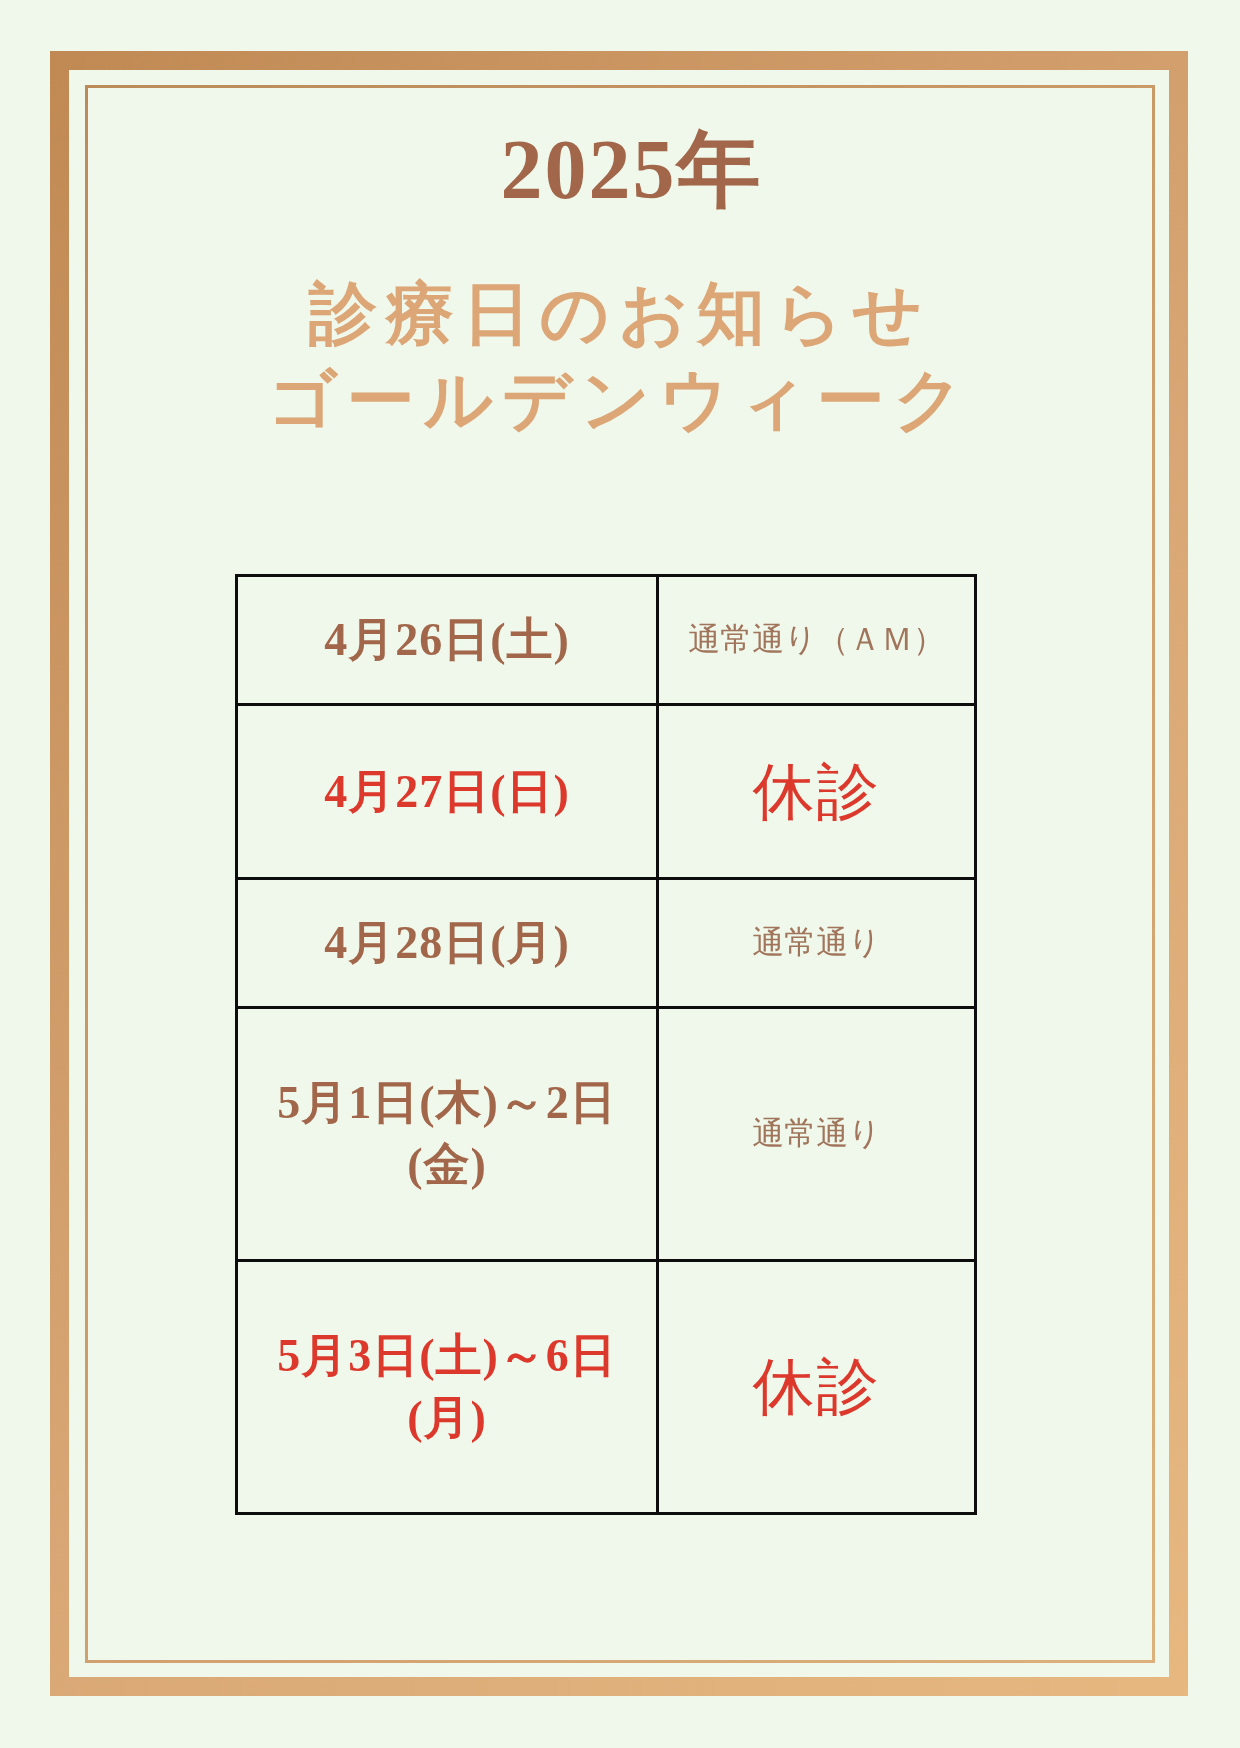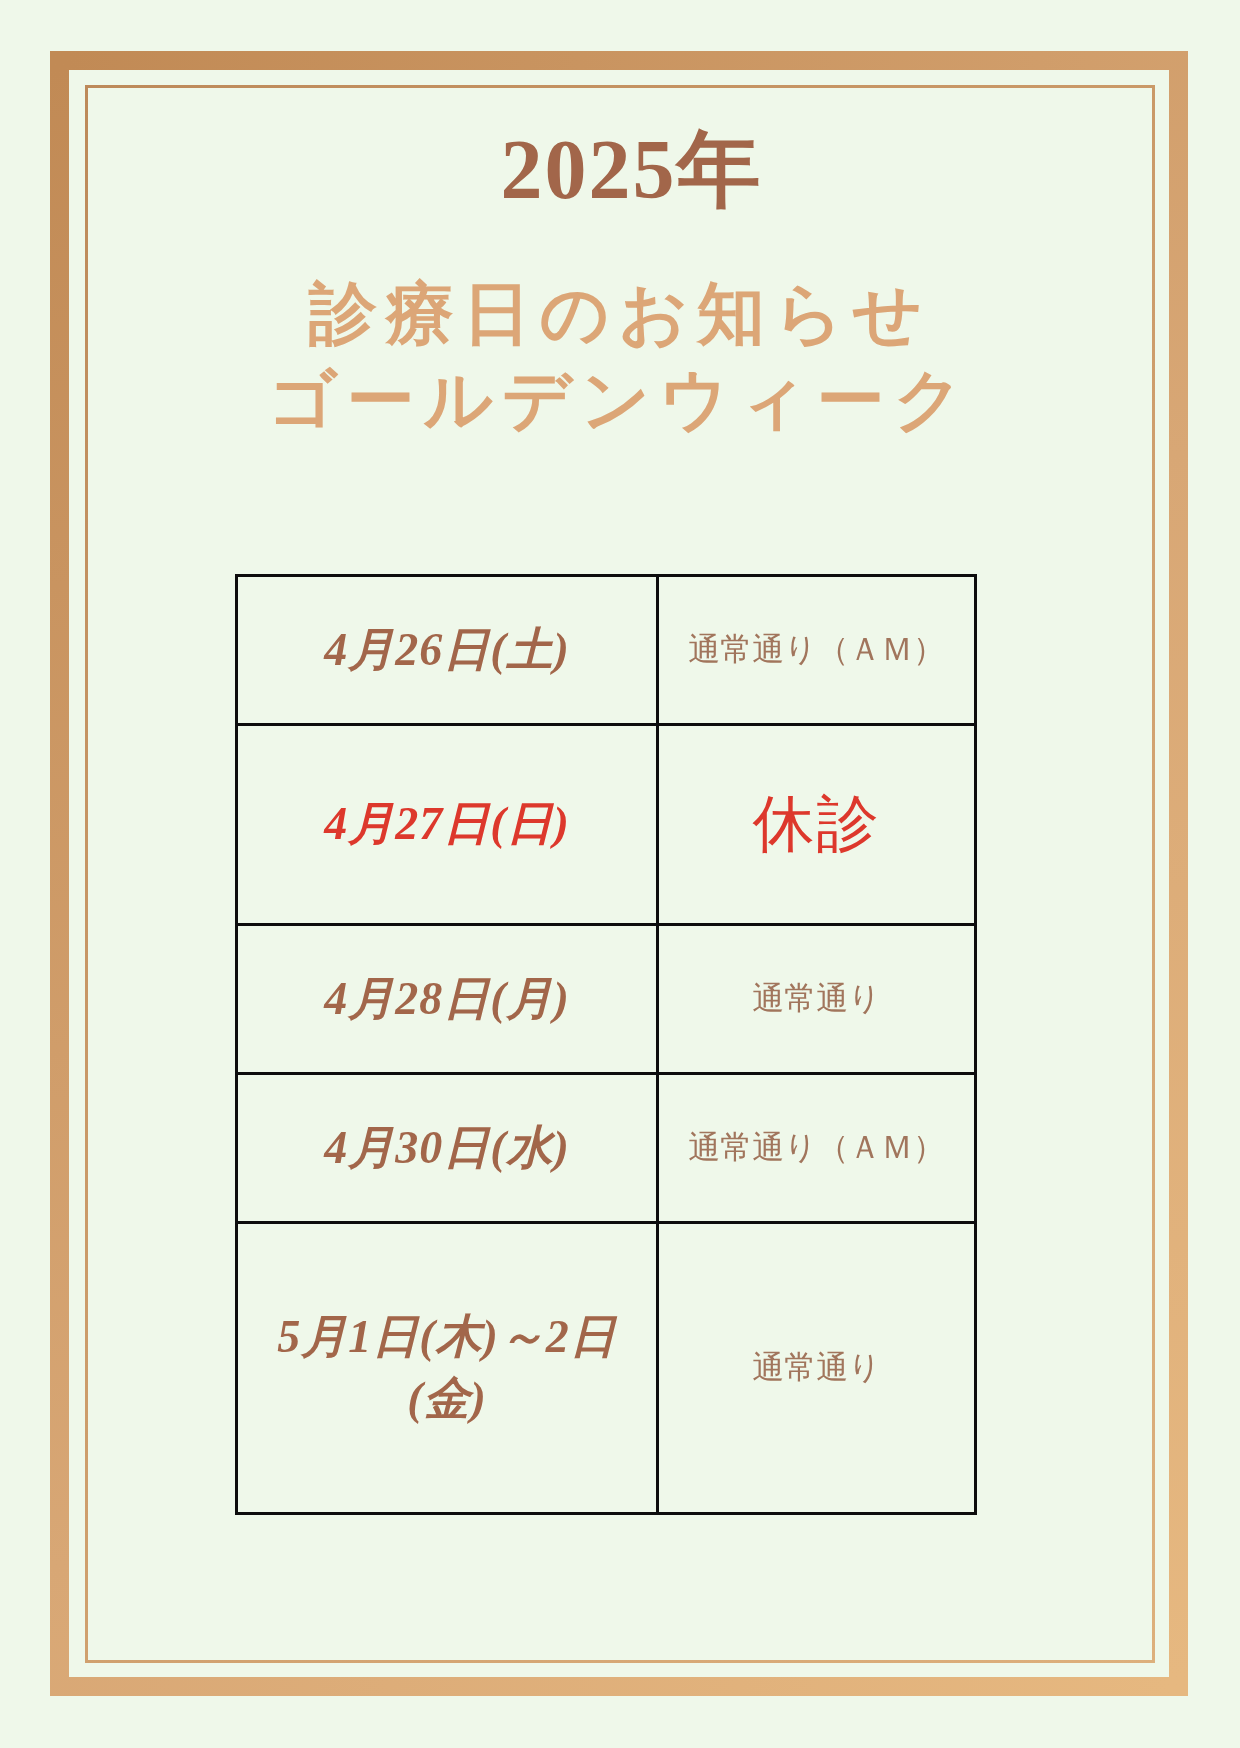--- a/index.html
+++ b/index.html
@@ -54,21 +54,20 @@
     text-align:center;
     vertical-align:middle;
     padding:0;
   }
   td.date{
     font-family:"Liberation Serif","DejaVu Serif",serif;
     font-weight:bold;
     font-size:46px;
     color:var(--brown,#a2664a);
     letter-spacing:1px;
-    font-style:italic;
   }
   td.status{
     font-size:32px;
     color:var(--status-brown,#a1755c);
   }
   td.date.closed{color:var(--red,#dd382c);margin-top:20px;}
   td.status.closed{
     color:var(--red,#dd382c);
     font-size:62px;
     letter-spacing:2px;
@@ -100,21 +99,21 @@
     </tr>
     <tr>
       <td class="date closed">4月27日(日)</td>
       <td class="status closed">休診</td>
     </tr>
     <tr>
       <td class="date open">4月28日(月)</td>
       <td class="status open">通常通り</td>
     </tr>
     <tr>
-      <td class="date open">4月30日(水)</td>
-      <td class="status open">通常通り（ＡＭ）</td>
+      <td class="date open">5月1日(木)～2日(金)</td>
+      <td class="status open">通常通り</td>
     </tr>
     <tr>
-      <td class="date open">5月1日(木)～2日(金)</td>
-      <td class="status open">通常通り</td>
+      <td class="date closed">5月3日(土)～6日(月)</td>
+      <td class="status closed">休診</td>
     </tr>
   </tbody>
 </table>
 
 </body></html>

